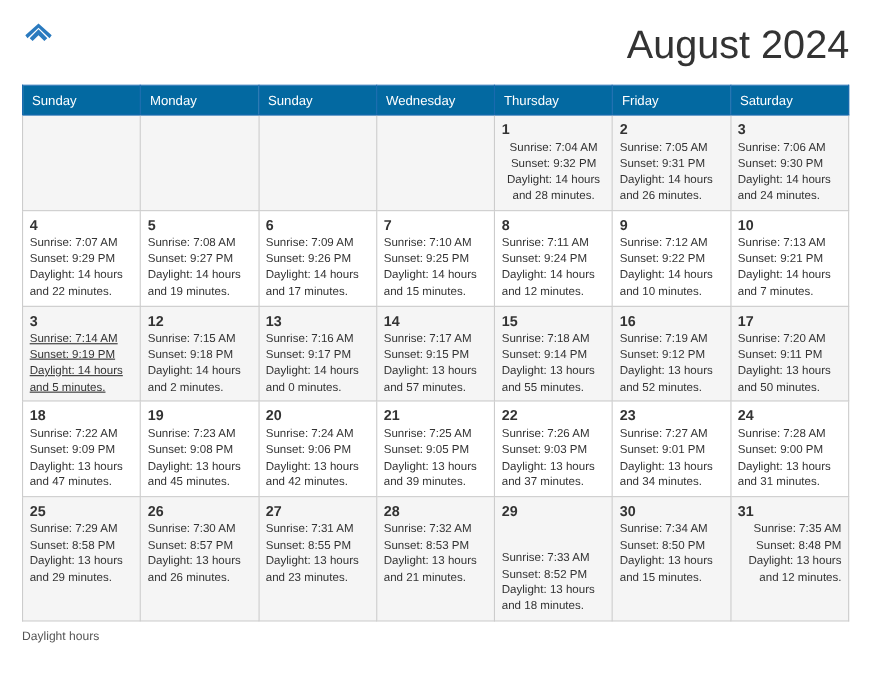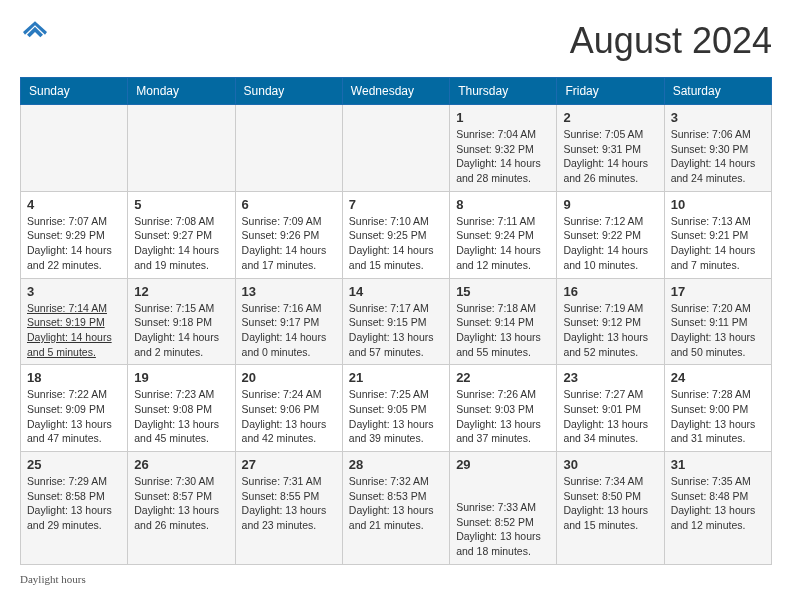--- a/index.html
+++ b/index.html
@@ -76,21 +76,20 @@
     .empty-cell {
       background: #fff !important;
     }
     tbody tr:nth-child(odd) .empty-cell {
       background: #f5f5f5 !important;
     }
     .footer {
       margin-top: 8px;
       font-size: 11px;
       color: #555;
-      font-family: Liberation Serif, serif;
     }
   </style>
 </head>
 <body>
 
 <div class="header-area">
   <div class="logo">
     <svg class="logo-icon" viewBox="0 0 40 30">
       <rect x="0" y="0" width="40" height="30" fill="white"></rect>
       <polygon points="20,2 38,18 35,22 20,8 5,22 2,18" fill="#2a7abf"></polygon>
@@ -116,21 +115,21 @@
       </tr>
   </thead>
   <tbody id="calendar-body">
   <tr>
         <td class="empty-cell"></td>
         <td class="empty-cell"></td>
         <td class="empty-cell"></td>
         <td class="empty-cell"></td>
         <td>
           <span class="day-number">1</span>
-          <div class="day-info" style="white-space: pre-line;">Sunrise: 7:04 AM
+          <div class="day-info" style="white-space: pre-line; text-align: center;">Sunrise: 7:04 AM
 Sunset: 9:32 PM
 Daylight: 14 hours and 28 minutes.</div>
         </td>
         <td>
           <span class="day-number">2</span>
           <div class="day-info" style="white-space: pre-line;">Sunrise: 7:05 AM
 Sunset: 9:31 PM
 Daylight: 14 hours and 26 minutes.</div>
         </td>
         <td>
@@ -304,21 +303,21 @@
 Daylight: 13 hours and 18 minutes.</div>
         </td>
         <td>
           <span class="day-number">30</span>
           <div class="day-info" style="white-space: pre-line;">Sunrise: 7:34 AM
 Sunset: 8:50 PM
 Daylight: 13 hours and 15 minutes.</div>
         </td>
         <td>
           <span class="day-number">31</span>
-          <div class="day-info" style="white-space: pre-line;">Sunrise: 7:35 AM
+          <div class="day-info" style="white-space: pre-line; text-align: right;">Sunrise: 7:35 AM
 Sunset: 8:48 PM
 Daylight: 13 hours and 12 minutes.</div>
         </td>
       </tr>
     </tbody>
 </table>
 
 <div class="footer">Daylight hours</div>
 
 </body></html>

